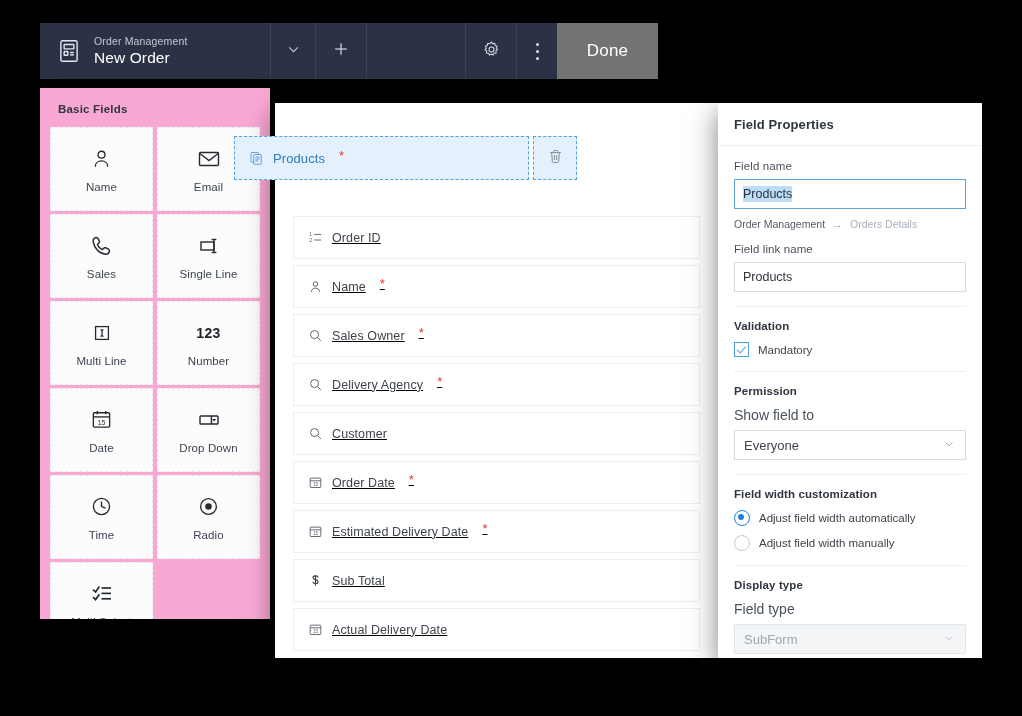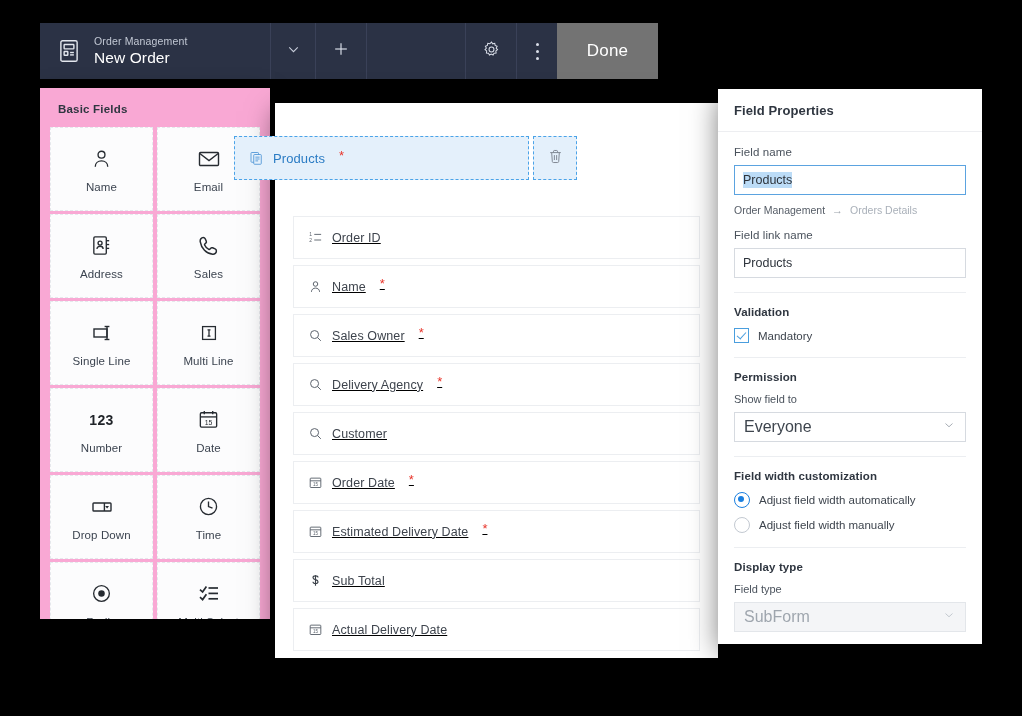--- a/index.html
+++ b/index.html
@@ -107,21 +107,21 @@
   .drag-chip-label { font-size:13px; color:#2b7cc4; letter-spacing:.1px; }
   .drag-trash {
     width: 42px; height: 42px; margin-left: 4px;
     background:#e4f0fb; border: 1.6px dashed #4aa3e8;
     display:flex; align-items:center; justify-content:center;
     cursor:pointer;
   }
 
   
   .props {
-    position:absolute; left: 718px; top: 89px;
+    position:absolute; left: 718px; top: 103px;
     width: 264px; height: 555px;
     background:#ffffff;
     box-shadow: 0 8px 26px rgba(0,0,0,.5);
     overflow:hidden;
   }
   .props-head {
     height: 42px; display:flex; align-items:center;
     padding: 0 16px; border-bottom:1px solid #edeef1;
     font-size: 13px; color:#2f3640; font-weight:bold; letter-spacing:.1px;
   }
@@ -159,25 +159,25 @@
   .chk-lbl, .rad-lbl { font-size:11.5px; color:#3e454e; }
   .rad { width:14px; height:14px; border-radius:50%; border:1.5px solid #c3c9d1; flex:none; position:relative; background:#fff; }
   .rad.on { border-color:#1a7fe0; }
   .rad.on:after {
     content:""; position:absolute; left:3px; top:3px;
     width:6px; height:6px; border-radius:50%; background:#1a7fe0;
   }
   .p-select {
     height: 28px; border:1px solid #d6dae0; background:#fff;
     display:flex; align-items:center; justify-content:space-between;
-    padding: 0 9px; font-size:16px; color:#3e454e; cursor:pointer;
+    padding: 0 9px; font-size:13px; color:#3e454e; cursor:pointer;
   }
   .p-select.disabled { background:#f4f5f7; color:#9fa6ae; border-color:#e3e6ea; cursor:default; }
   .chev-sm { color:#9aa1aa; }
-  .p-sublabel { font-size:11px; color:#4a525c; margin-bottom:7px; }
+  .p-sublabel { font-size:14px; color:#4a525c; margin-bottom:7px; }
 </style>
 </head>
 <body>
 
 <div id="root">
 
   <div class="topbar">
 
     <div class="tb-brand">
       <span class="tb-formicon">
@@ -251,33 +251,20 @@
       <div class="pal-cell">
         <span class="pal-icon">
           <svg viewBox="0 0 24 24" width="24" height="24" fill="none" stroke="#262b31" stroke-width="1.4">
             <rect x="2.5" y="5.5" width="19" height="13" rx="1"></rect>
               <polyline points="2.8,6.5 12,13.5 21.2,6.5"></polyline>
           </svg>
         </span>
         <span class="pal-label">Email</span>
       </div>
 
-      <div class="pal-cell">
-        <span class="pal-icon">
-          <svg viewBox="0 0 24 24" width="23" height="23" fill="none" stroke="#262b31" stroke-width="1.4">
-            <rect x="4" y="3" width="13" height="18" rx="1.2"></rect>
-            <circle cx="10.5" cy="9.5" r="2.1"></circle>
-              <path d="M7.3 15.6c0-1.7 1.4-2.8 3.2-2.8s3.2 1.1 3.2 2.8"></path>
-            <line x1="17.2" y1="7" x2="20" y2="7"></line>
-              <line x1="17.2" y1="11" x2="20" y2="11"></line>
-              <line x1="17.2" y1="15" x2="20" y2="15"></line>
-          </svg>
-        </span>
-        <span class="pal-label">Address</span>
-      </div>
 
       <div class="pal-cell">
         <span class="pal-icon">
           <svg viewBox="0 0 24 24" width="24" height="24" fill="none" stroke="#262b31" stroke-width="1.5">
             <path d="M6.2 3.5c1 0 1.6.4 2 1.3l1.1 2.5c.3.8.1 1.4-.5 1.9l-1 .8c-.3.3-.4.6-.2 1 .8 1.8 2.3 3.4 4.2 4.4.4.2.8.1 1-.2l.9-1c.5-.6 1.1-.7 1.9-.4l2.5 1.1c.9.4 1.3 1 1.3 2 0 2-1.7 3.6-3.7 3.4C9.3 19.6 4.3 14.5 3.2 7.6 2.9 5.4 4.3 3.5 6.2 3.5z"></path>
           </svg>
         </span>
         <span class="pal-label">Sales</span>
       </div>
 

